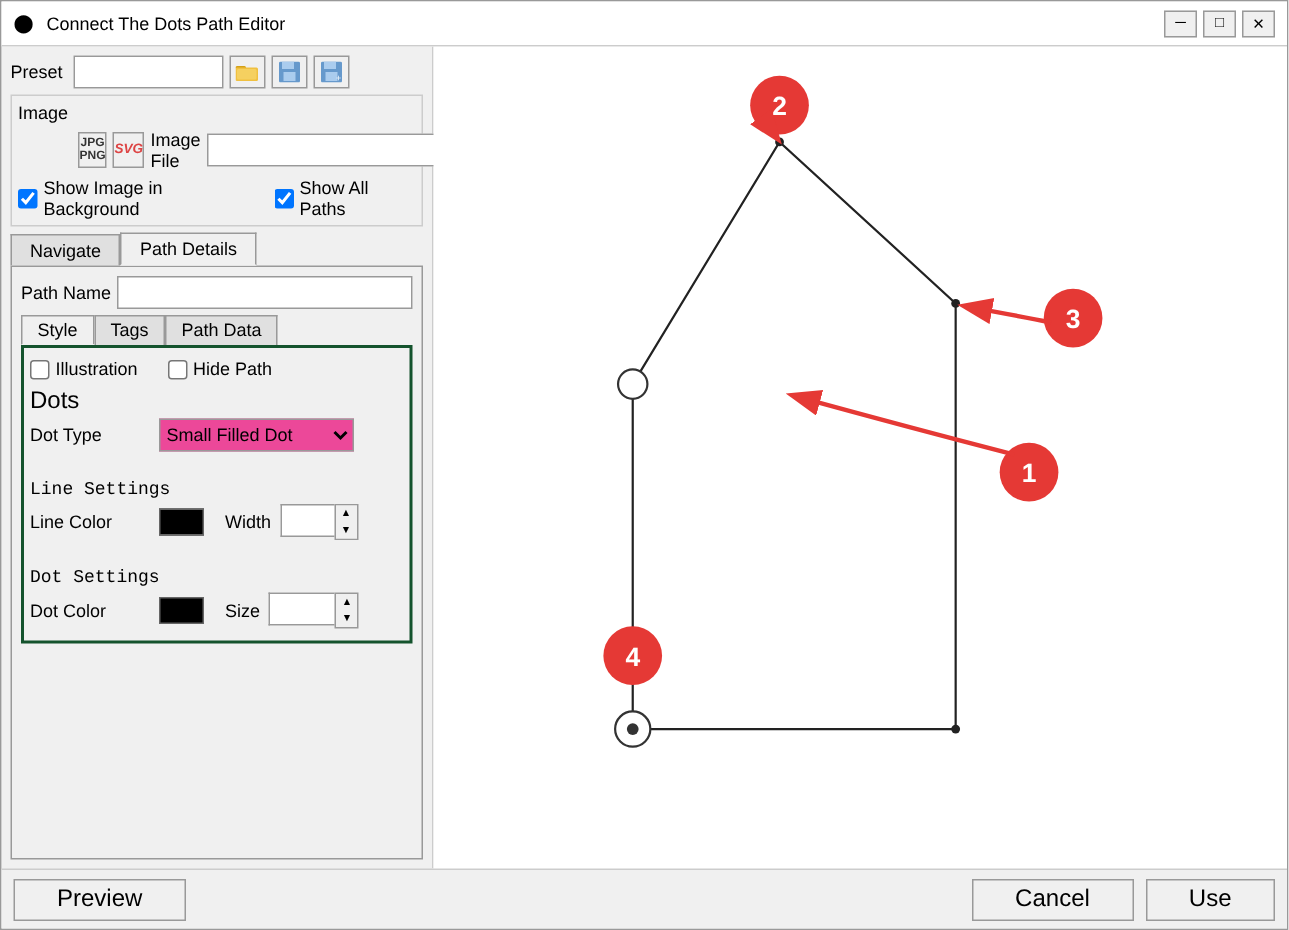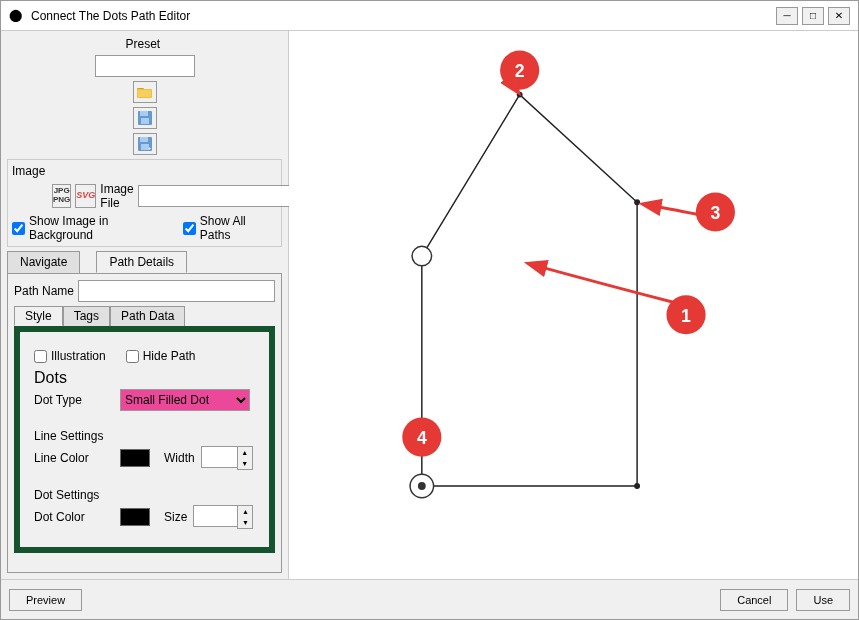--- a/index.html
+++ b/index.html
@@ -97,21 +97,20 @@
       border: 1px solid #999;
       padding: 2px 4px;
       font-size: 12px;
       background: #fff;
     }
     .preset-row {
       display: flex;
       align-items: center;
       gap: 4px;
       margin-bottom: 4px;
-      flex-direction: column;
     }
     .preset-label {
       font-size: 12px;
       min-width: 38px;
     }
     .preset-input {
       width: 100px;
       height: 22px;
       border: 1px solid #999;
       padding: 2px 4px;
@@ -154,22 +153,23 @@
     }
     .img-btn.svg-btn { color: #d44; font-style: italic; }
     .checkbox-row {
       display: flex;
       align-items: center;
       gap: 4px;
       margin-top: 3px;
     }
     .tabs-row {
       display: flex;
-      gap: 16px;
+      gap: 0;
       margin-bottom: 0;
+      align-items: center;
     }
     .tab {
       padding: 3px 12px;
       border: 1px solid #999;
       background: #e0e0e0;
       cursor: pointer;
       font-size: 12px;
       border-bottom: none;
     }
     .tab.active {
@@ -201,22 +201,22 @@
       cursor: pointer;
       font-size: 12px;
       border-bottom: none;
     }
     .subtab.active {
       background: #f0f0f0;
       border-bottom: 1px solid #f0f0f0;
       z-index: 1;
     }
     .subtab-content {
-      border: 6px solid #14532d;
-      padding: 14px;
+      border: 2px solid #14532d;
+      padding: 4px;
       background: #f0f0f0;
     }
     .setting-row {
       display: flex;
       align-items: center;
       gap: 6px;
       margin-bottom: 4px;
     }
     .setting-label {
       font-size: 12px;
@@ -264,36 +264,37 @@
       align-items: center;
       justify-content: center;
       font-size: 7px;
       line-height: 1;
     }
     .line-section-header, .dot-section-header {
       font-size: 12px;
       font-weight: normal;
       margin-top: 18px;
       margin-bottom: 3px;
+      font-family: Liberation Mono, monospace;
     }
     .bottom-bar {
       height: 40px;
       border-top: 1px solid #ccc;
       display: flex;
       align-items: center;
       padding: 0 8px;
       justify-content: space-between;
       background: #f0f0f0;
     }
     .bottom-btn {
-      padding: 4px 16px;
-      border: 1px solid #999;
-      background: #f0f0f0;
-      cursor: pointer;
-      font-size: 11px;
+      padding: 4px 28px;
+      border: 1px solid #999;
+      background: #f0f0f0;
+      cursor: pointer;
+      font-size: 16px;
     }
 
     
     .canvas-area {
       width: 100%;
       height: 100%;
       position: relative;
     }
     .main-tabs-area {
       display: flex;

